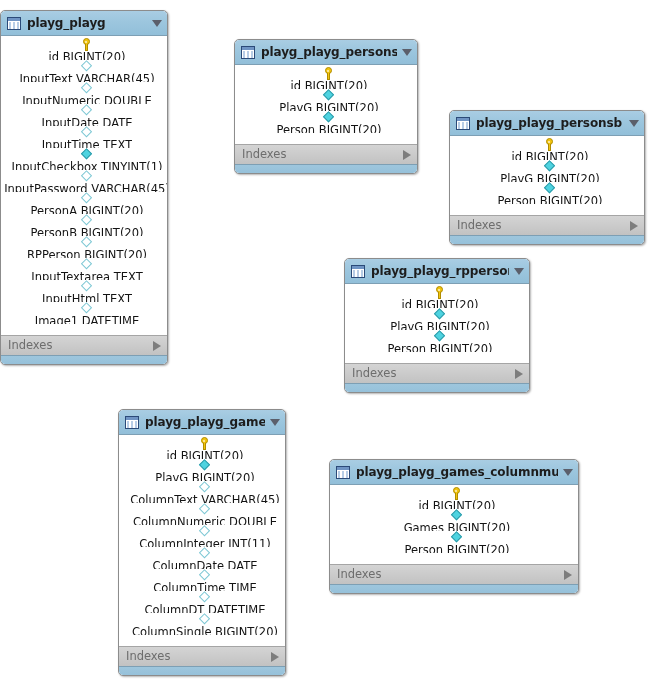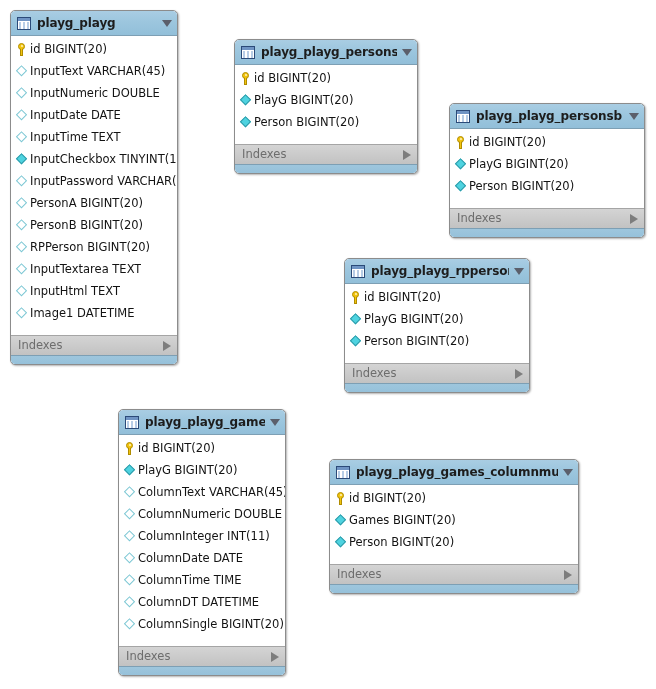--- a/index.html
+++ b/index.html
@@ -95,20 +95,21 @@
     background: #ffffff;
     padding: 2px 0 3px 0;
   }
   .col-row {
     display: flex;
     align-items: center;
     height: 22px;
     padding-left: 4px;
     box-sizing: border-box;
     white-space: nowrap;
+    flex-direction: column;
   }
   .col-label {
     font-size: 11.5px;
     color: #131313;
     line-height: 13px;
     margin-left: 2px;
     overflow: hidden;
   }
 
   
@@ -194,21 +195,21 @@
     background: linear-gradient(to bottom, #9ec6dd 0%, #96c1da 100%);
     border-top: 1px solid #7d9fb4;
     border-bottom-left-radius: 4px;
     border-bottom-right-radius: 4px;
   }
 </style>
 </head>
 <body>
 
 <div id="canvas">
-    <div class="table-box" style="left: 10px; top: 10px; width: 168px;">
+    <div class="table-box" style="left: 0; top: 10px; width: 168px;">
       <div class="tbl-header">
         <span class="tbl-icon">
           <span class="frame"></span>
           <span class="topbar"></span>
           <span class="c1"></span>
           <span class="c2"></span>
           <span class="c3"></span>
         </span>
         <span class="tbl-title">playg_playg</span>
         <span class="collapse-tri"></span>
@@ -332,21 +333,21 @@
           </span>
           <span class="col-label">Person BIGINT(20)</span>
         </div>
       </div>
       <div class="tbl-footer">
         <span class="footer-label">Indexes</span>
         <span class="expand-tri"></span>
       </div>
       <div class="tbl-bottom"></div>
     </div>
-    <div class="table-box" style="left: 449px; top: 103px; width: 196px;">
+    <div class="table-box" style="left: 449px; top: 110px; width: 196px;">
       <div class="tbl-header">
         <span class="tbl-icon">
           <span class="frame"></span>
           <span class="topbar"></span>
           <span class="c1"></span>
           <span class="c2"></span>
           <span class="c3"></span>
         </span>
         <span class="tbl-title">playg_playg_personsb</span>
         <span class="collapse-tri"></span>

